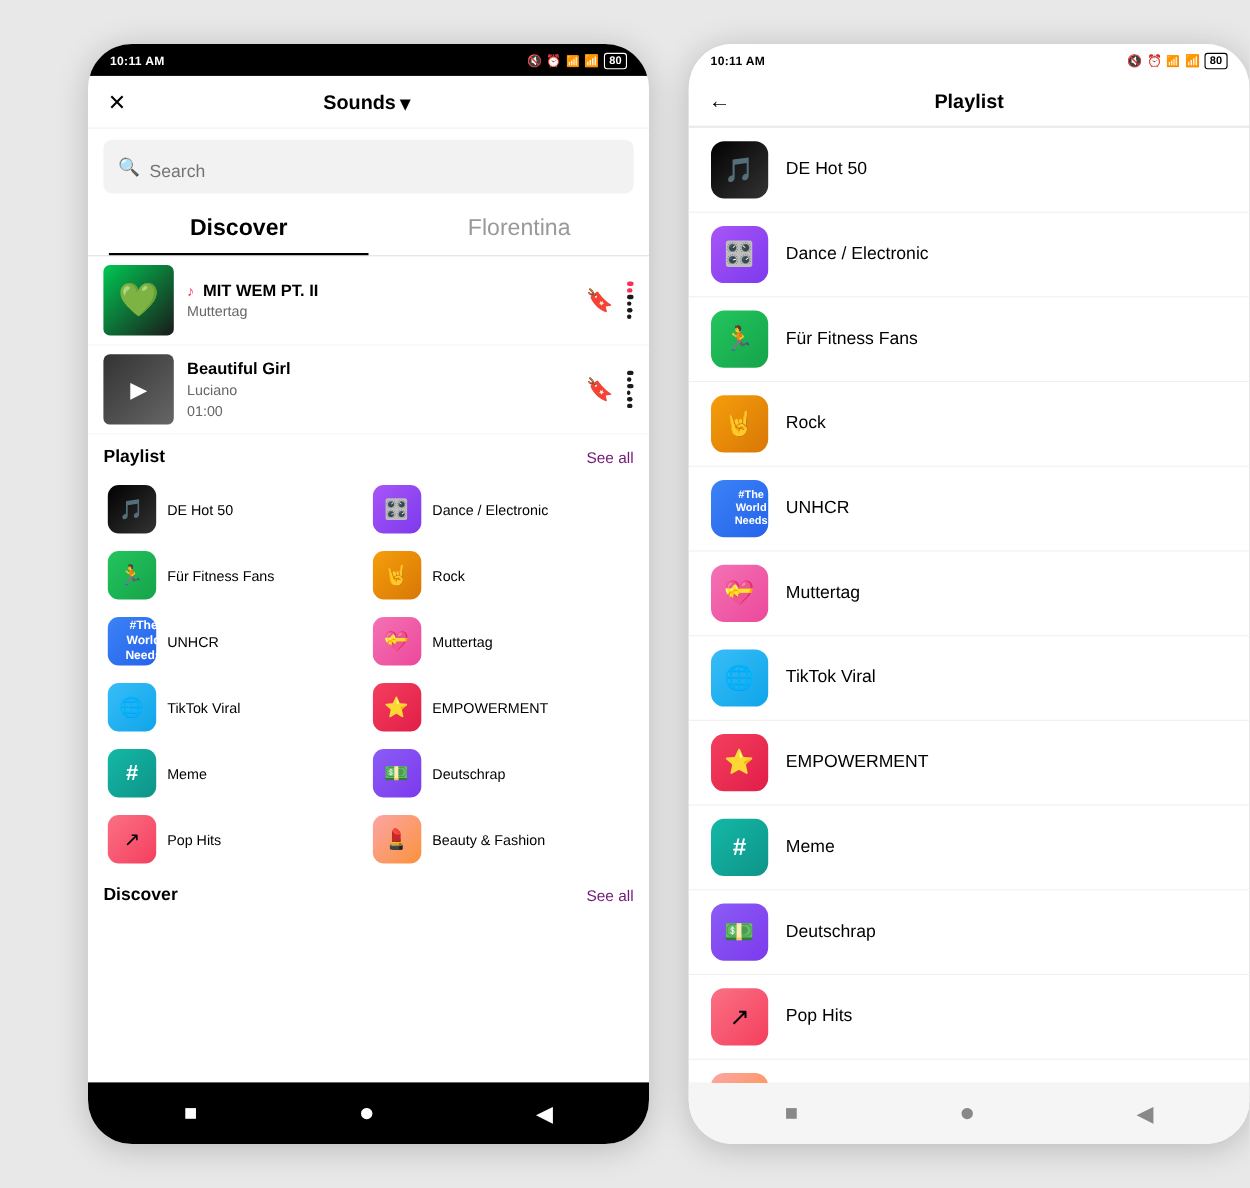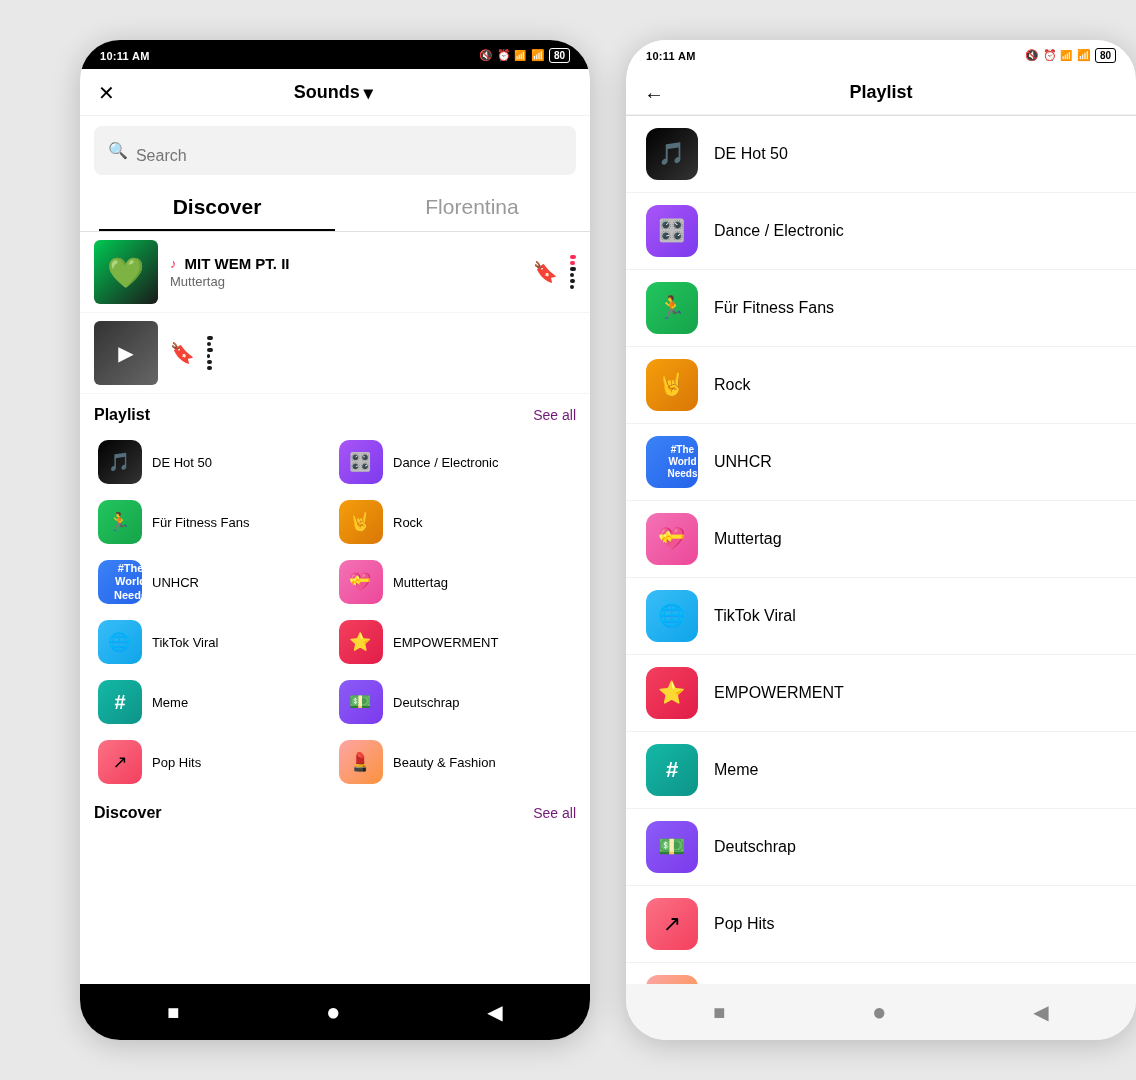--- a/index.html
+++ b/index.html
@@ -331,20 +331,25 @@
         <div class="waveform-bar" style="background:#1a1a1a; width:60%;"></div>
         <div class="waveform-bar" style="background:#1a1a1a; width:90%;"></div>
         <div class="waveform-bar" style="background:#1a1a1a; width:70%;"></div>
       </div>
     </div>
 
     <div class="track-item">
       <div class="track-thumb dark" style="background: linear-gradient(135deg,#333,#666); position:relative;">
         <span style="font-size:20px; color:#fff;">▶</span>
       </div>
+      <div class="track-info">
+        <span class="track-title">Beautiful Girl</span>
+        <div class="track-artist">Luciano</div>
+        <div class="track-time">01:00</div>
+      </div>
       <span class="bookmark-btn">🔖</span>
       <div class="waveform">
         <div class="waveform-bar" style="background:#1a1a1a; width:100%;"></div>
         <div class="waveform-bar" style="background:#1a1a1a; width:70%;"></div>
         <div class="waveform-bar" style="background:#1a1a1a; width:100%;"></div>
         <div class="waveform-bar" style="background:#1a1a1a; width:50%;"></div>
         <div class="waveform-bar" style="background:#1a1a1a; width:80%;"></div>
         <div class="waveform-bar" style="background:#1a1a1a; width:90%;"></div>
       </div>
     </div>

